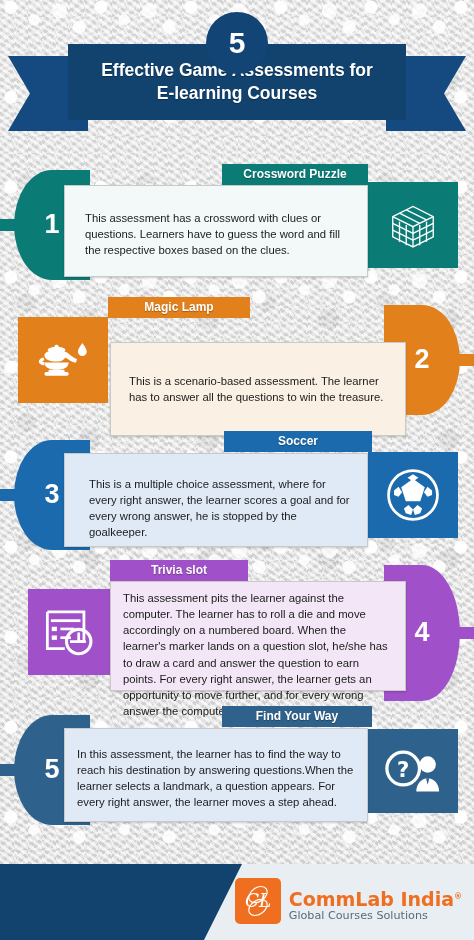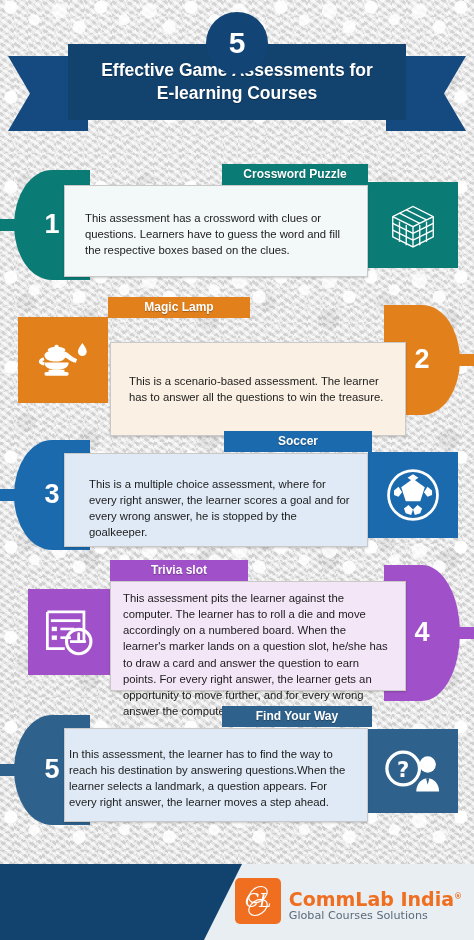--- a/index.html
+++ b/index.html
@@ -252,21 +252,21 @@
         <circle cx="56" cy="23" r="10" fill="#ffffff"></circle>
         <path d="M42 56c0-9 6.5-16 14-16s14 7 14 16z" fill="#ffffff"></path>
         <path d="M54 40 l2 8 2 -8" fill="#2e628c"></path>
       </svg>
     </div>
     <div class="titlebar" style="left:222px;top:-9px;width:150px;background:#2e628c;">
       <span>Find Your Way</span>
     </div>
     <div class="fold" style="left:62px;top:8px;border-left:22px solid transparent;border-top:14px solid #10263a;"></div>
     <div class="fold" style="left:62px;top:88px;border-left:22px solid transparent;border-bottom:14px solid #10263a;"></div>
-    <div class="card" style="left:64px;top:13px;width:304px;height:94px;background:#dfeaf6;padding:17px 12px 0 4px;">
+    <div class="card" style="left:64px;top:13px;width:304px;height:94px;background:#dfeaf6;padding:17px 12px 0 12px;">
       <p>In this assessment, the learner has to find the way to reach his destination by answering questions.When the learner selects a landmark, a question appears. For every right answer, the learner moves a step ahead.</p>
     </div>
   </div>
 
   <div class="footer">
     <div class="wedge"></div>
     <div class="logo-wrap">
       <div class="logo-mark">
         <svg width="44" height="44" viewBox="0 0 48 48">
           <ellipse cx="24" cy="17" rx="11" ry="7.5" fill="none" stroke="#ffffff" stroke-width="1.3" transform="rotate(-35 24 17)"></ellipse>

